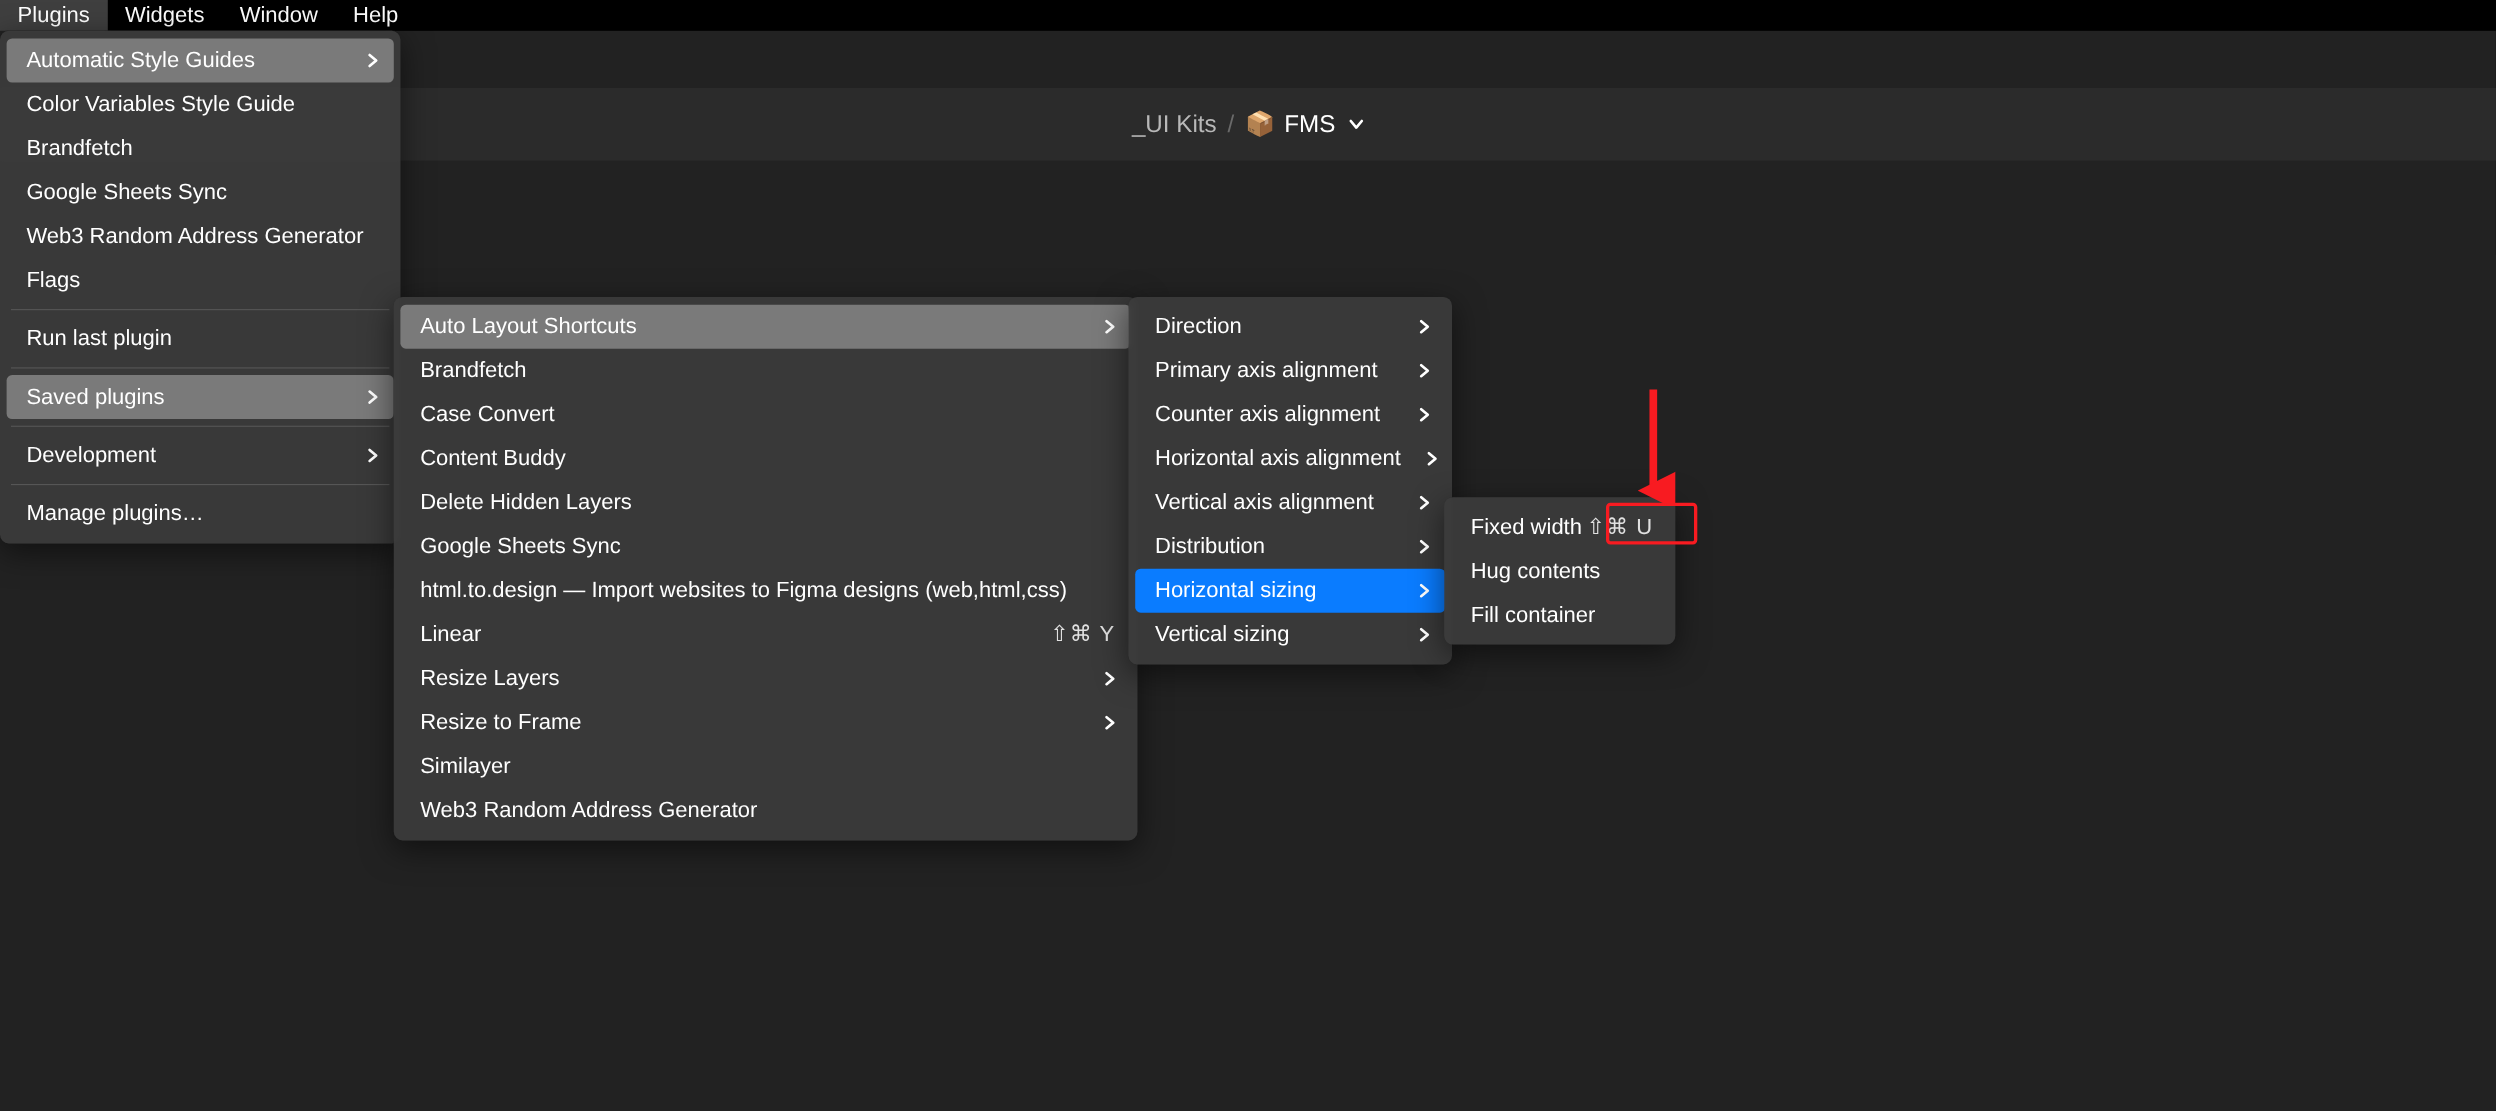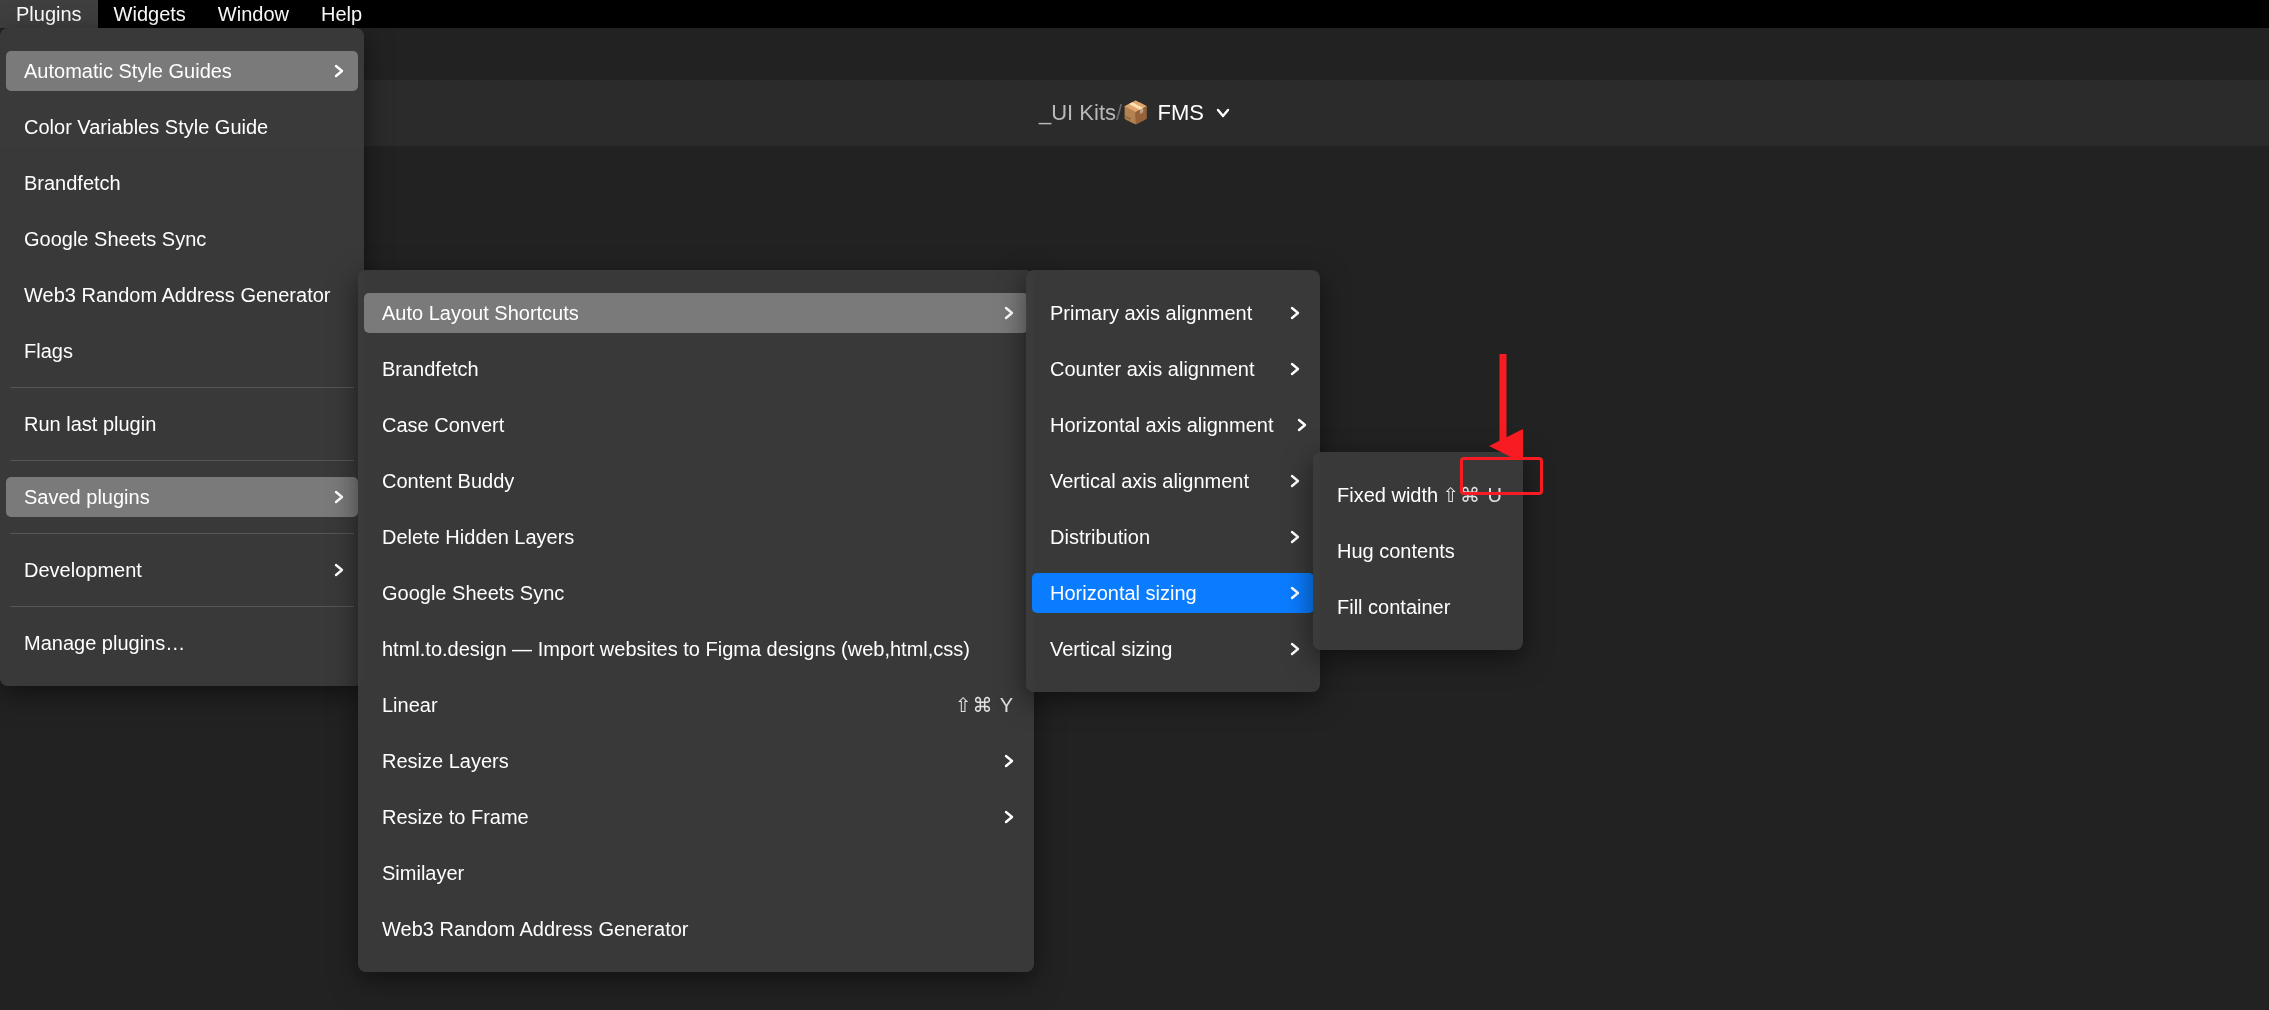--- a/index.html
+++ b/index.html
@@ -6,30 +6,30 @@
   html, body { width: 2269px; height: 1010px; background:#000; font-family: -apple-system, "Helvetica Neue", Arial, sans-serif; overflow:hidden; }
 
   
   .menubar { height: 28px; background:#000; display:flex; align-items:center; padding:0 0px;text-align:right; }
   .menubar-item { color:#fff; font-size:20px; padding:3px 16px; cursor:default; }
   .menubar-item.active { background:#3f3f3f; }
 
   
   .canvas { position:absolute; left:0; top:28px; right:0; bottom:0; background:#222; }
   .canvas-header { position:absolute; left:0; top:52px; right:0; height:66px; background:#2b2b2b; display:flex; align-items:center; justify-content:center; }
-  .breadcrumb { display:flex; align-items:flex-end; gap:0; font-size:22px; }
+  .breadcrumb { display:flex; align-items:flex-end; gap:10px; font-size:22px; }
   .crumb-dim { color:#b8b8b8; }
   .crumb-sep { color:#6a6a6a; }
   .crumb-main { color:#fff; display:flex; align-items:center; gap:8px;}
   .crumb-emoji { font-size:22px; }
   .crumb-caret { color:#a0a0a0; margin-left:4px; }
 
   
   .menu { position:absolute; background:rgba(60,60,60,0.92); backdrop-filter: blur(2px); border-radius:8px; padding:7px 0; box-shadow: 0 8px 28px rgba(0,0,0,0.5); }
-  .menu-item { display:flex; align-items:center; justify-content:space-between; padding:6px 14px 6px 18px; margin:16px 6px; border-radius:5px; color:#fff; font-size:20px; line-height:28px; cursor:default; }
+  .menu-item { display:flex; align-items:center; justify-content:space-between; padding:6px 14px 6px 18px; margin:0 6px; border-radius:5px; color:#fff; font-size:20px; line-height:28px; cursor:default; }
   .menu-item .lbl { white-space:nowrap; }
   .menu-item .kbd { color:#fff; opacity:.85; font-size:20px; letter-spacing:1px; }
   .menu-item.hover { background:#7a7a7a; }
   .menu-item.active { background:#0a7cff; }
   .menu .sep { height:1px; background:rgba(255,255,255,0.15); margin:6px 10px; }
   .submenu-arrow { margin-left:24px; }
   .chev { display:inline-block; }
   .chev svg { display:block; }
 
   
@@ -177,20 +177,28 @@
   <div class="menu-item">
       <span class="lbl">Similayer</span>
     </div>
   <div class="menu-item">
       <span class="lbl">Web3 Random Address Generator</span>
     </div>
 </div>
 
 <div class="menu" id="menu-als">
   <div class="menu-item">
+    <span class="lbl">Direction</span>
+    <span class="submenu-arrow chev">
+        <svg width="10" height="14" viewBox="0 0 10 14">
+          <path d="M2 2 L8 7 L2 12"></path>
+        </svg>
+      </span>
+  </div>
+  <div class="menu-item">
     <span class="lbl">Primary axis alignment</span>
     <span class="submenu-arrow chev">
         <svg width="10" height="14" viewBox="0 0 10 14">
           <path d="M2 2 L8 7 L2 12"></path>
         </svg>
       </span>
   </div>
   <div class="menu-item">
     <span class="lbl">Counter axis alignment</span>
     <span class="submenu-arrow chev">

